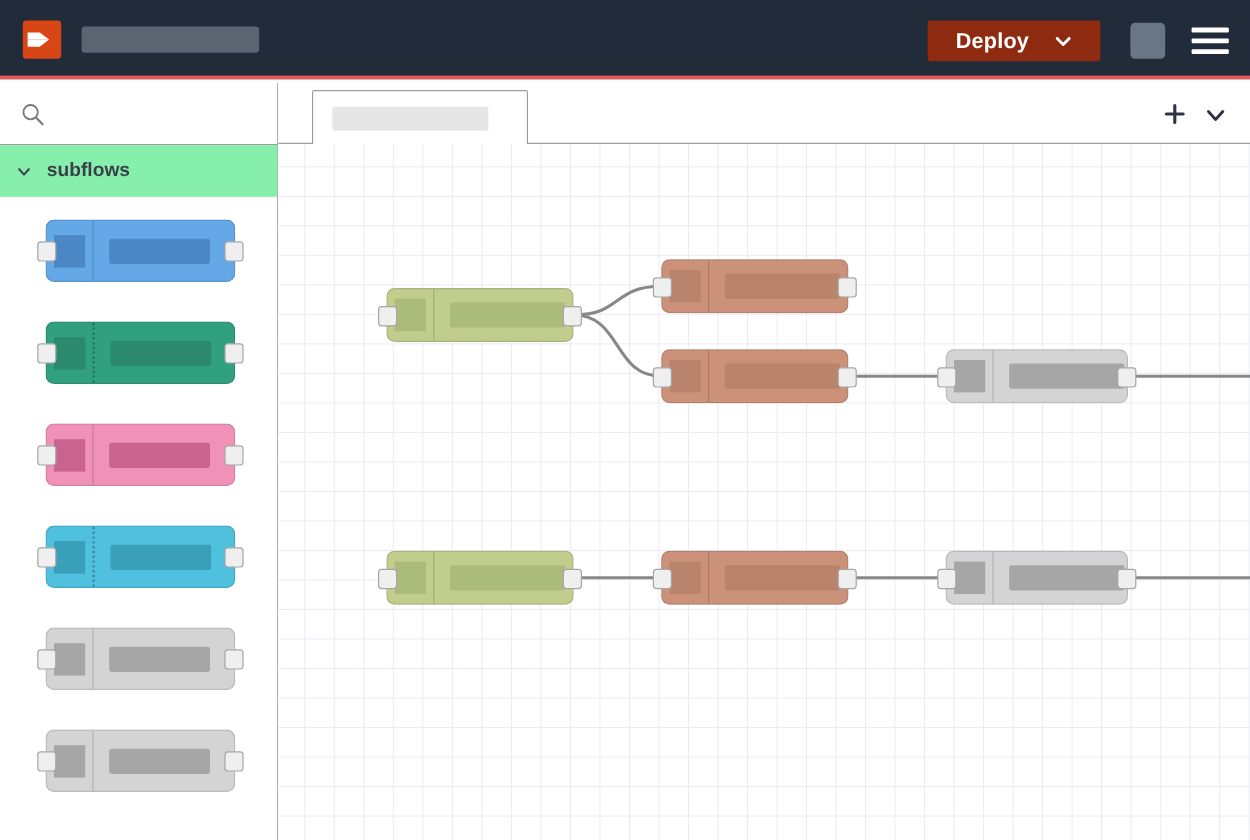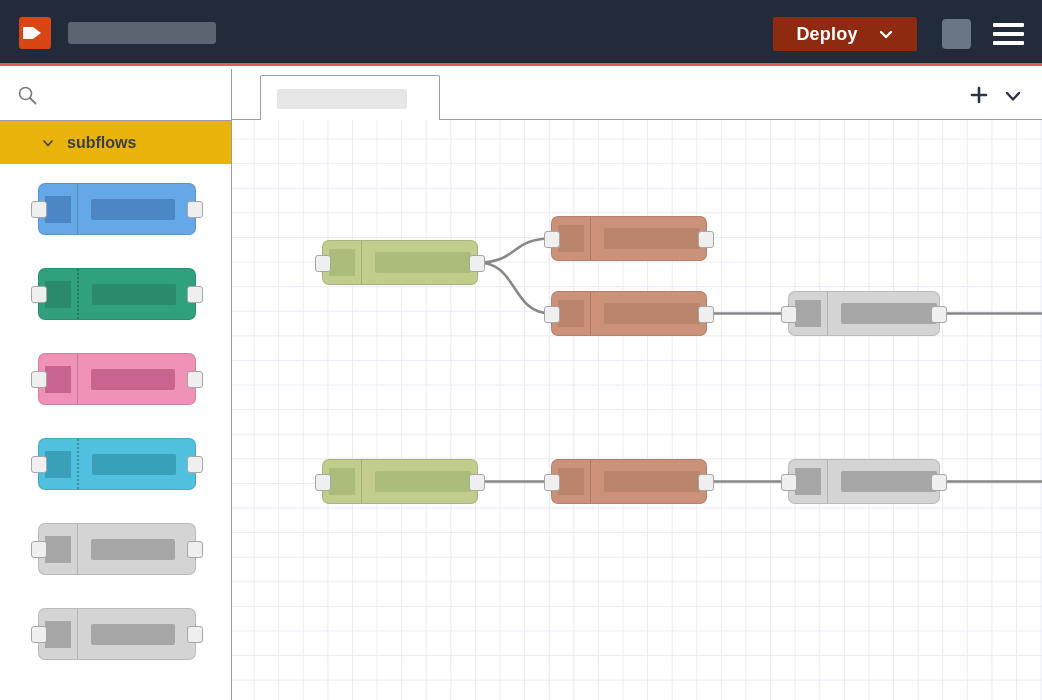--- a/index.html
+++ b/index.html
@@ -54,22 +54,22 @@
     position: absolute; left: 0; top: 69px; width: 232px; height: 631px;
     background: #fff; border-right: 1px solid #9d9d9d;
   }
   #search-row {
     position: relative; height: 52px; border-bottom: 1px solid #9d9d9d;
   }
   #search-icon {
     position: absolute; left: 17px; top: 16px; width: 20px; height: 20px;
   }
   #palette-header {
-    position: relative; height: 43px; background: #eab308;
-    display: flex; align-items: center; cursor: pointer; padding-left: 28px;
+    position: relative; height: 43px; background: #86efac;
+    display: flex; align-items: center; cursor: pointer;
   }
   #palette-caret { margin-left: 13px; display: flex; align-items: center; color: #3e4450; }
   #palette-header-label {
     margin-left: 12px; font-size: 16px; font-weight: bold; color: #3a3f4a;
   }
   #palette-list { padding-top: 19px; }
   .palette-node-wrap { position: relative; height: 85px; }
 
   
   .node {

